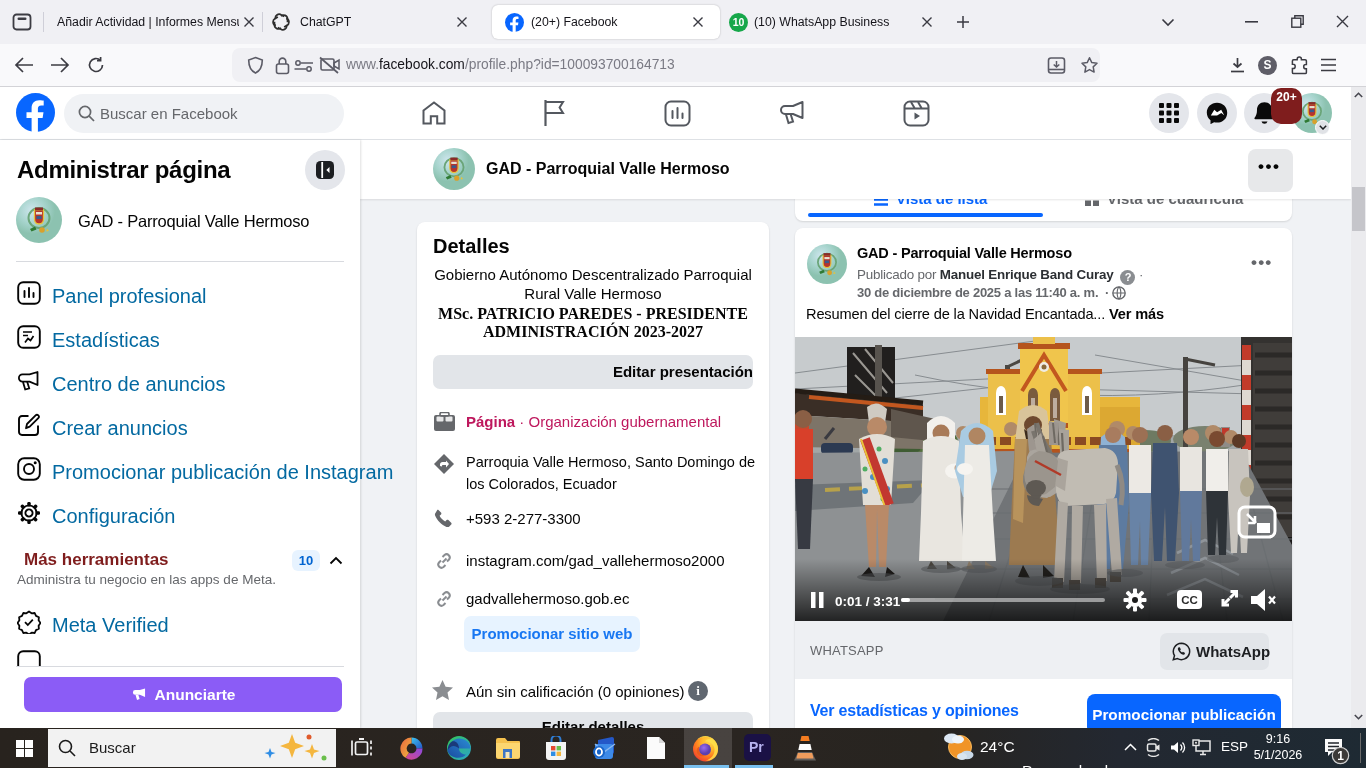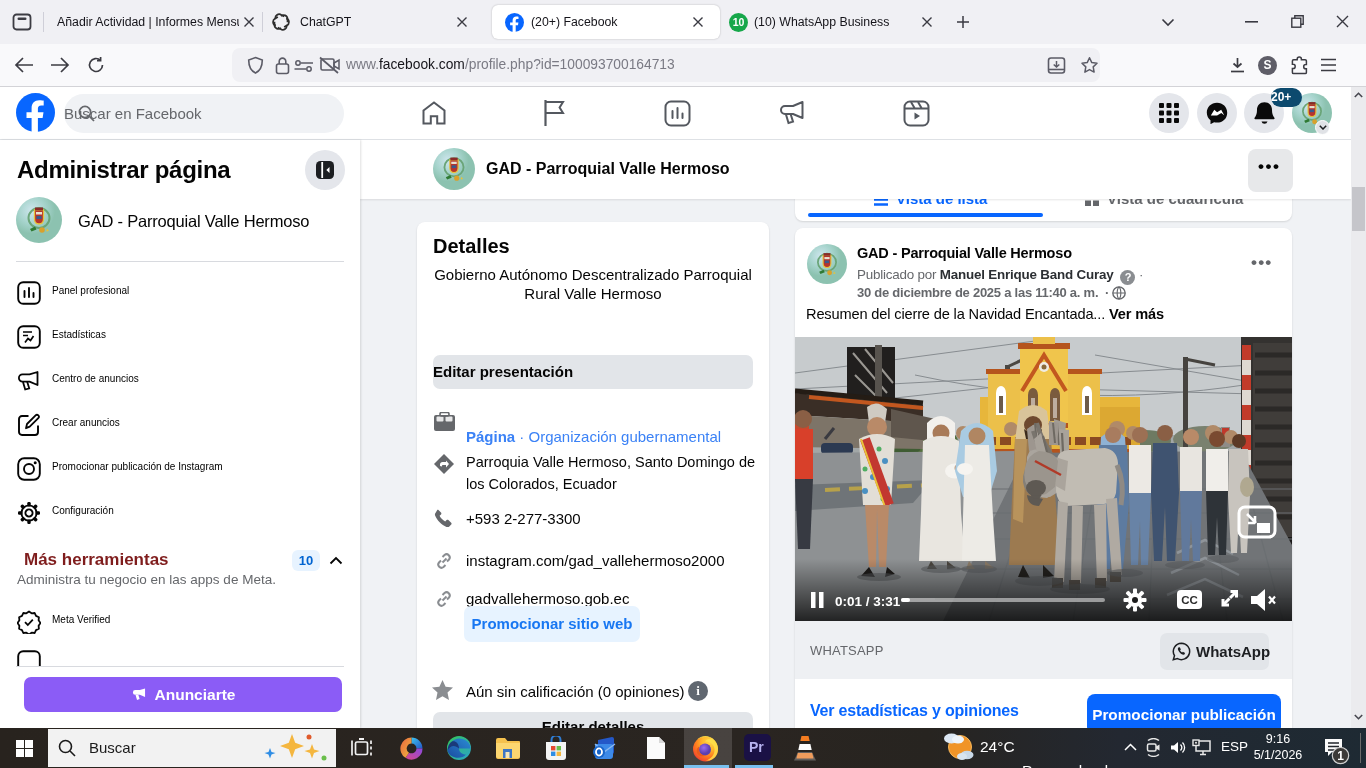--- a/index.html
+++ b/index.html
@@ -11,21 +11,21 @@
 #activetab{left:492px;top:5px;width:228px;height:34px;background:#fff;border-radius:6px;box-shadow:0 0 2px rgba(0,0,0,.25);}
 .tabsep{width:1px;height:20px;top:12px;background:#cfcfd8;}
 #toolbar{left:0;top:44px;width:1366px;height:43px;background:#f9f9fb;border-bottom:1px solid #d4d4d8;}
 #urlbar{left:232px;top:48px;width:868px;height:34px;background:#f0f0f4;border-radius:8px;}
 
 #fbnav{left:0;top:87px;width:1366px;height:53px;background:#fff;border-bottom:1px solid #dfe2e6;box-shadow:0 1px 2px rgba(0,0,0,.08);}
 #fbsearch{left:64px;top:94px;width:280px;height:39px;background:#f0f2f5;border-radius:20px;color:#65676b;font-size:15px;line-height:39px;}
 .navcirc{width:40px;height:40px;border-radius:50%;background:#e4e6eb;top:93px;}
 
 #sidebar{left:0;top:140px;width:360px;height:588px;background:#fff;box-shadow:1px 0 2px rgba(0,0,0,.12);}
-.srow{position:absolute;left:52px;font-size:10px;color:#000000;}
+.srow{position:absolute;left:52px;font-size:20px;color:#0369a1;}
 
 #hdr{left:360px;top:140px;width:991px;height:59px;background:#fff;box-shadow:0 1px 2px rgba(0,0,0,.1);}
 #mainbg{left:360px;top:199px;width:991px;height:529px;background:#f0f2f5;}
 .card{position:absolute;background:#fff;border-radius:8px;box-shadow:0 1px 2px rgba(0,0,0,.15);}
 
 #taskbar{left:0;top:728px;width:1366px;height:40px;background:linear-gradient(90deg,#28231e 0%,#2a2521 55%,#272420 68%,#232831 82%,#1e2a33 100%);}
 #tbsearch{left:48px;top:729px;width:288px;height:38px;background:#f2f2f2;}
 .wht{color:#fff;}
 </style></head>
 <body>
@@ -142,21 +142,21 @@
     </svg>
 
 <div class="abs" id="fbnav"></div>
 <svg class="abs" style="left:16px;top:93px" width="39" height="39" viewBox="0 0 39 39">
       <circle cx="19.5" cy="19.5" r="19.5" fill="#0866ff"></circle>
       <path d="M26.6 25.1l.9-5.8h-5.6v-3.7c0-1.6.8-3.1 3.3-3.1h2.5V7.6s-2.3-.4-4.5-.4c-4.6 0-7.6 2.8-7.6 7.8v4.3h-5.1v5.8h5.1V39h6.3V25.1z" fill="#fff"></path>
     </svg>
 <div class="abs" id="fbsearch"><svg style="position:absolute;left:14px;top:11px" width="17" height="17" viewBox="0 0 17 17">
         <circle cx="7" cy="7" r="5.6" fill="none" stroke="#65676b" stroke-width="1.7"></circle>
         <path d="M11.2 11.2L16 16" stroke="#65676b" stroke-width="1.7"></path>
-      </svg><span style="">Buscar en Facebook</span></div>
+      </svg><span style="margin-left:36px">Buscar en Facebook</span></div>
 
 <svg class="abs" style="left:420px;top:100px" width="28" height="27" viewBox="0 0 28 27">
       <path d="M3.5 10.5L14 2.5l10.5 8v13h-7.3v-7.2h-6.4v7.2H3.5z" fill="none" stroke="#54585f" stroke-width="2"></path>
     </svg>
 <svg class="abs" style="left:542px;top:99px" width="25" height="28" viewBox="0 0 25 28">
       <path d="M3.5 1v26" stroke="#54585f" stroke-width="2.2"></path>
       <path d="M3.5 3h17.5l-3.4 5.5 3.4 5.5H3.5" fill="none" stroke="#54585f" stroke-width="2"></path>
     </svg>
 <svg class="abs" style="left:664px;top:100px" width="27" height="27" viewBox="0 0 27 27">
       <rect x="1.5" y="1.5" width="24" height="24" rx="5.5" fill="none" stroke="#54585f" stroke-width="2"></rect>
@@ -211,48 +211,49 @@
         <rect x="20.5" y="19" width="5" height="3" fill="#3a5a8c"></rect>
         <rect x="19" y="10.5" width="8" height="3" fill="#8a2a28"></rect>
         <path d="M14 32l5-2.5 1.5 3-5 2z" fill="#2f7a33"></path>
         <circle cx="26" cy="33" r="2.8" fill="#d8a12c"></circle>
         <path d="M31 31.5l2 2.5-2.8.4z" fill="#e8c23a"></path>
       </svg></div>
 <div class="abs" style="left:1315px;top:120px;width:15px;height:15px;border-radius:50%;background:#e0e2e6;border:1px solid #fff"></div>
 <svg class="abs" style="left:1318.5px;top:125px" width="8" height="5" viewBox="0 0 8 5">
       <path d="M.8.8L4 4 7.2.8" fill="none" stroke="#1c1e21" stroke-width="1.5"></path>
     </svg>
-<div class="abs" style="left:1271px;top:88px;width:31px;height:19px;border-radius:10px;background:#0c4a6e;color:#fff;font-size:12px;font-weight:bold;text-align:left;line-height:19px">20+</div>
+<div class="abs" style="left:1271px;top:88px;width:31px;height:36px;border-radius:10px;background:#7f1d1d;color:#fff;font-size:12px;font-weight:bold;text-align:center;line-height:19px">20+</div>
 
 <div class="abs" id="mainbg"></div>
 
 <div class="abs" style="left:795px;top:196px;width:497px;height:25px;background:#fff;border-radius:0 0 8px 8px;box-shadow:0 1px 2px rgba(0,0,0,.12);overflow:hidden">
   <div style="position:absolute;left:79px;top:-6px;font-size:15px;font-weight:bold;color:#0866ff"><svg style="vertical-align:-2px;margin-right:8px" width="14" height="13" viewBox="0 0 14 13">
           <path d="M0 1.5h14M0 6.5h14M0 11.5h14" stroke="#0866ff" stroke-width="2.6"></path>
         </svg>Vista de lista</div>
   <div style="position:absolute;left:290px;top:-6px;font-size:15px;font-weight:bold;color:#65676b"><svg style="vertical-align:-2px;margin-right:8px" width="14" height="13" viewBox="0 0 14 13">
           <rect x="0" y="0" width="6" height="5.5" fill="#65676b"></rect>
           <rect x="8" y="0" width="6" height="5.5" fill="#65676b"></rect>
           <rect x="0" y="7.5" width="6" height="5.5" fill="#65676b"></rect>
           <rect x="8" y="7.5" width="6" height="5.5" fill="#65676b"></rect>
         </svg>Vista de cuadrícula</div>
   <div style="position:absolute;left:13px;top:17px;width:235px;height:4px;border-radius:2px;background:#0866ff"></div>
 </div>
 
 <div class="card" style="left:417px;top:222px;width:352px;height:520px">
   <div style="position:absolute;left:16px;top:13px;font-size:20px;font-weight:bold;color:#050505">Detalles</div>
   <div style="position:absolute;left:10px;top:43px;width:332px;text-align:center;font-size:15px;color:#050505;line-height:19px">Gobierno Autónomo Descentralizado Parroquial Rural Valle Hermoso</div>
-  <div style="position:absolute;left:16px;top:133px;width:320px;height:34px;background:#e2e5e9;border-radius:7px;text-align:left;line-height:34px;font-size:15px;font-weight:bold;color:#050505">Editar presentación</div>
+  <div style="position:absolute;left:10px;top:83px;width:332px;text-align:center;font-family:'Liberation Serif',serif;font-size:16px;font-weight:bold;color:#050505;line-height:18px">MSc. PATRICIO PAREDES - PRESIDENTE ADMINISTRACIÓN 2023-2027</div>
+  <div style="position:absolute;left:16px;top:133px;width:320px;height:34px;background:#e2e5e9;border-radius:7px;text-align:right;line-height:34px;font-size:15px;font-weight:bold;color:#050505">Editar presentación</div>
   <svg style="position:absolute;left:17px;top:190px" width="21" height="19" viewBox="0 0 21 19">
         <rect x="0" y="3" width="21" height="16" rx="2" fill="#65676b"></rect>
         <rect x="2.5" y="4.5" width="7" height="5" rx="1" fill="#fff" opacity=".85"></rect>
         <rect x="11.5" y="4.5" width="7" height="5" rx="1" fill="#fff" opacity=".85"></rect>
         <rect x="6" y="0.5" width="9" height="3.5" rx="1.5" fill="none" stroke="#65676b" stroke-width="1.6"></rect>
       </svg>
-  <div style="position:absolute;left:49px;top:206px;font-size:15px;color:#3b82f6"><b>Página</b> · Organización gubernamental</div>
+  <div style="position:absolute;left:49px;top:191px;font-size:15px;color:#be185d"><b>Página</b> · Organización gubernamental</div>
   <svg style="position:absolute;left:17px;top:232px" width="20" height="20" viewBox="0 0 20 20">
         <path d="M10 0l10 10-10 10L0 10z" fill="#65676b" rx="4"></path>
         <path d="M6 12v-1.5c0-1.4 1.1-2.5 2.5-2.5H12V6.5L15 10l-3 3.5V11H9c-.6 0-1 .4-1 1v.5z" fill="#fff"></path>
       </svg>
   <div style="position:absolute;left:49px;top:229px;width:292px;font-size:14.5px;color:#050505;line-height:22px">Parroquia Valle Hermoso, Santo Domingo de los Colorados, Ecuador</div>
   <svg style="position:absolute;left:17px;top:287px" width="19" height="19" viewBox="0 0 19 19">
         <path d="M4.2.8L7 3.6c.5.5.5 1.3 0 1.8L5.6 6.8c.6 1.6 3.2 4.6 5.6 5.6l1.4-1.4c.5-.5 1.3-.5 1.8 0l2.8 2.8c.5.5.5 1.3 0 1.8l-1.6 1.6c-.8.8-2 1.1-3.1.7C7.6 16 3 11.4 1.1 6.5.7 5.4 1 4.2 1.8 3.4L3.4.8c.2-.2.6-.2.8 0z" fill="#65676b"></path>
       </svg>
   <div style="position:absolute;left:49px;top:288px;font-size:15px;color:#050505">+593 2-277-3300</div>
   <svg style="position:absolute;left:17px;top:329px" width="20" height="20" viewBox="0 0 20 20">
@@ -264,21 +265,21 @@
       </svg>
   <div style="position:absolute;left:49px;top:330px;font-size:15px;color:#050505">instagram.com/gad_vallehermoso2000</div>
   <svg style="position:absolute;left:17px;top:367px" width="20" height="20" viewBox="0 0 20 20">
         <g fill="none" stroke="#8a8d91" stroke-width="2">
           <path d="M8.5 11.5l4-4"></path>
           <path d="M7 9.5L5 11.5a3.2 3.2 0 0 0 4.5 4.5l2-2"></path>
           <path d="M13 10.5l2-2A3.2 3.2 0 0 0 10.5 4l-2 2"></path>
         </g>
       </svg>
   <div style="position:absolute;left:49px;top:368px;font-size:15px;color:#050505">gadvallehermoso.gob.ec</div>
-  <div style="position:absolute;left:47px;top:384px;width:176px;height:36px;background:#e7f3ff;border-radius:7px;text-align:center;line-height:36px;font-size:15px;font-weight:bold;color:#1877f2">Promocionar sitio web</div>
+  <div style="position:absolute;left:47px;top:394px;width:176px;height:36px;background:#e7f3ff;border-radius:7px;text-align:center;line-height:36px;font-size:15px;font-weight:bold;color:#1877f2">Promocionar sitio web</div>
   <svg style="position:absolute;left:14px;top:458px" width="23" height="22" viewBox="0 0 23 22">
         <path d="M11.5 0l3.1 6.8 7.4.8-5.5 5 1.5 7.3-6.5-3.7-6.5 3.7 1.5-7.3-5.5-5 7.4-.8z" fill="#8a8d91"></path>
       </svg>
   <div style="position:absolute;left:49px;top:461px;font-size:15px;color:#050505">Aún sin calificación (0 opiniones)</div>
   <div style="position:absolute;left:271px;top:459px;width:20px;height:20px;border-radius:50%;background:#606770"></div>
   <div style="position:absolute;left:271px;top:459px;width:20px;height:20px;text-align:center;font-size:13px;font-weight:bold;color:#fff;line-height:20px;font-family:'Liberation Serif',serif">i</div>
   <div style="position:absolute;left:16px;top:490px;width:320px;height:34px;background:#e2e5e9;border-radius:7px;text-align:center;line-height:30px;font-size:15px;font-weight:bold;color:#050505">Editar detalles</div>
 </div>
 
 <div class="card" style="left:795px;top:228px;width:497px;height:514px;overflow:hidden">

